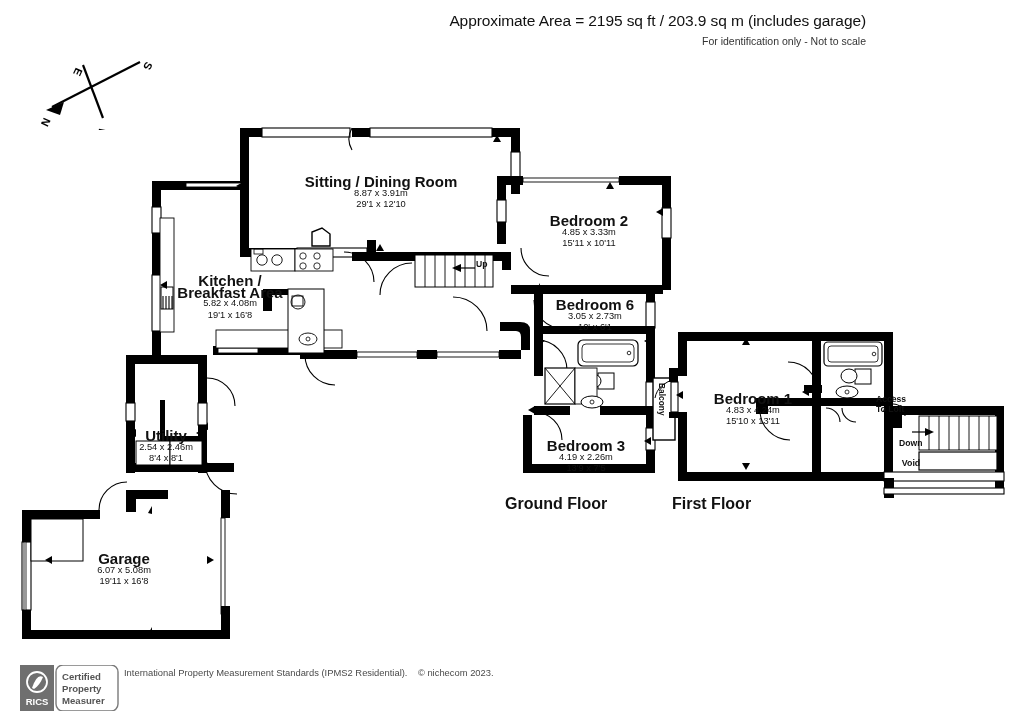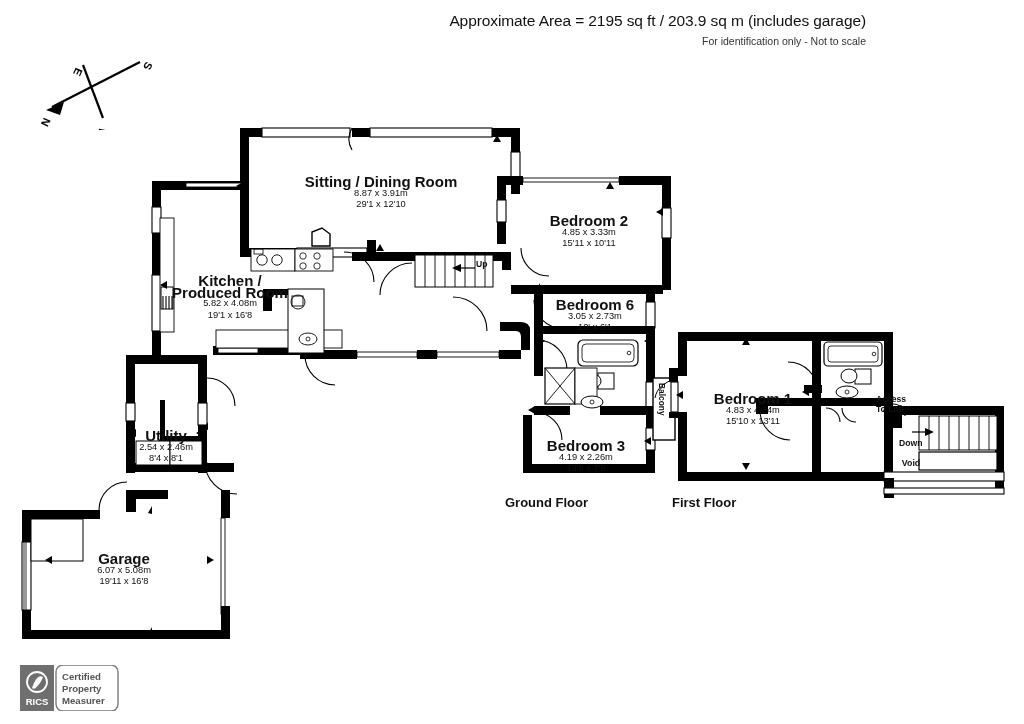--- a/index.html
+++ b/index.html
@@ -76,21 +76,21 @@
     font-size: 15px;
     display: block;
   }
   .room-label .rdim {
     display: block;
     font-size: 9.3px;
   }
   .floor-title {
     position: absolute;
     font-weight: bold;
-    font-size: 13px;
+    font-size: 16px;
     color: #111;
     white-space: nowrap;
   }
   .plan-note {
     position: absolute;
     font-weight: bold;
     font-size: 8.6px;
     line-height: 10px;
     color: #111;
     white-space: nowrap;
@@ -491,21 +491,21 @@
 </svg>
 
 <div class="room-label" style="left:381px; top:176px;">
   <span class="rname">Sitting / Dining Room</span>
   <span class="rdim">8.87 x 3.91m</span>
   <span class="rdim">29'1 x 12'10</span>
 </div>
 
 <div class="room-label" style="left:230px; top:275px;">
   <span class="rname">Kitchen /</span>
-  <span class="rname">Produced Room</span>
+  <span class="rname">Breakfast Area</span>
   <span class="rdim">5.82 x 4.08m</span>
   <span class="rdim">19'1 x 16'8</span>
 </div>
 
 <div class="room-label" style="left:589px; top:215px;">
   <span class="rname">Bedroom 2</span>
   <span class="rdim">4.85 x 3.33m</span>
   <span class="rdim">15'11 x 10'11</span>
 </div>
 
@@ -563,14 +563,15 @@
       <path d="M 12 23 Q 17 8 23 12 Q 20 20 14 24 Z" fill="#ffffff"></path>
       <text x="17" y="40" fill="#ffffff" font-family="Liberation Sans, sans-serif" font-size="9.5" font-weight="bold" text-anchor="middle">RICS</text>
 
       <rect x="36" y="0" width="62" height="46" rx="7" ry="7" fill="#ffffff" stroke="#7a7a7a" stroke-width="1.4"></rect>
       <text x="42" y="15" fill="#555" font-family="Liberation Sans, sans-serif" font-size="9.6" font-weight="bold">Certified</text>
       <text x="42" y="27" fill="#555" font-family="Liberation Sans, sans-serif" font-size="9.6" font-weight="bold">Property</text>
       <text x="42" y="39" fill="#555" font-family="Liberation Sans, sans-serif" font-size="9.6" font-weight="bold">Measurer</text>
     </svg>
   </div>
   <div id="footer-text">
+    <div>International Property Measurement Standards (IPMS2 Residential).    © nichecom 2023.</div>
   </div>
 </div>
 
 </body></html>

